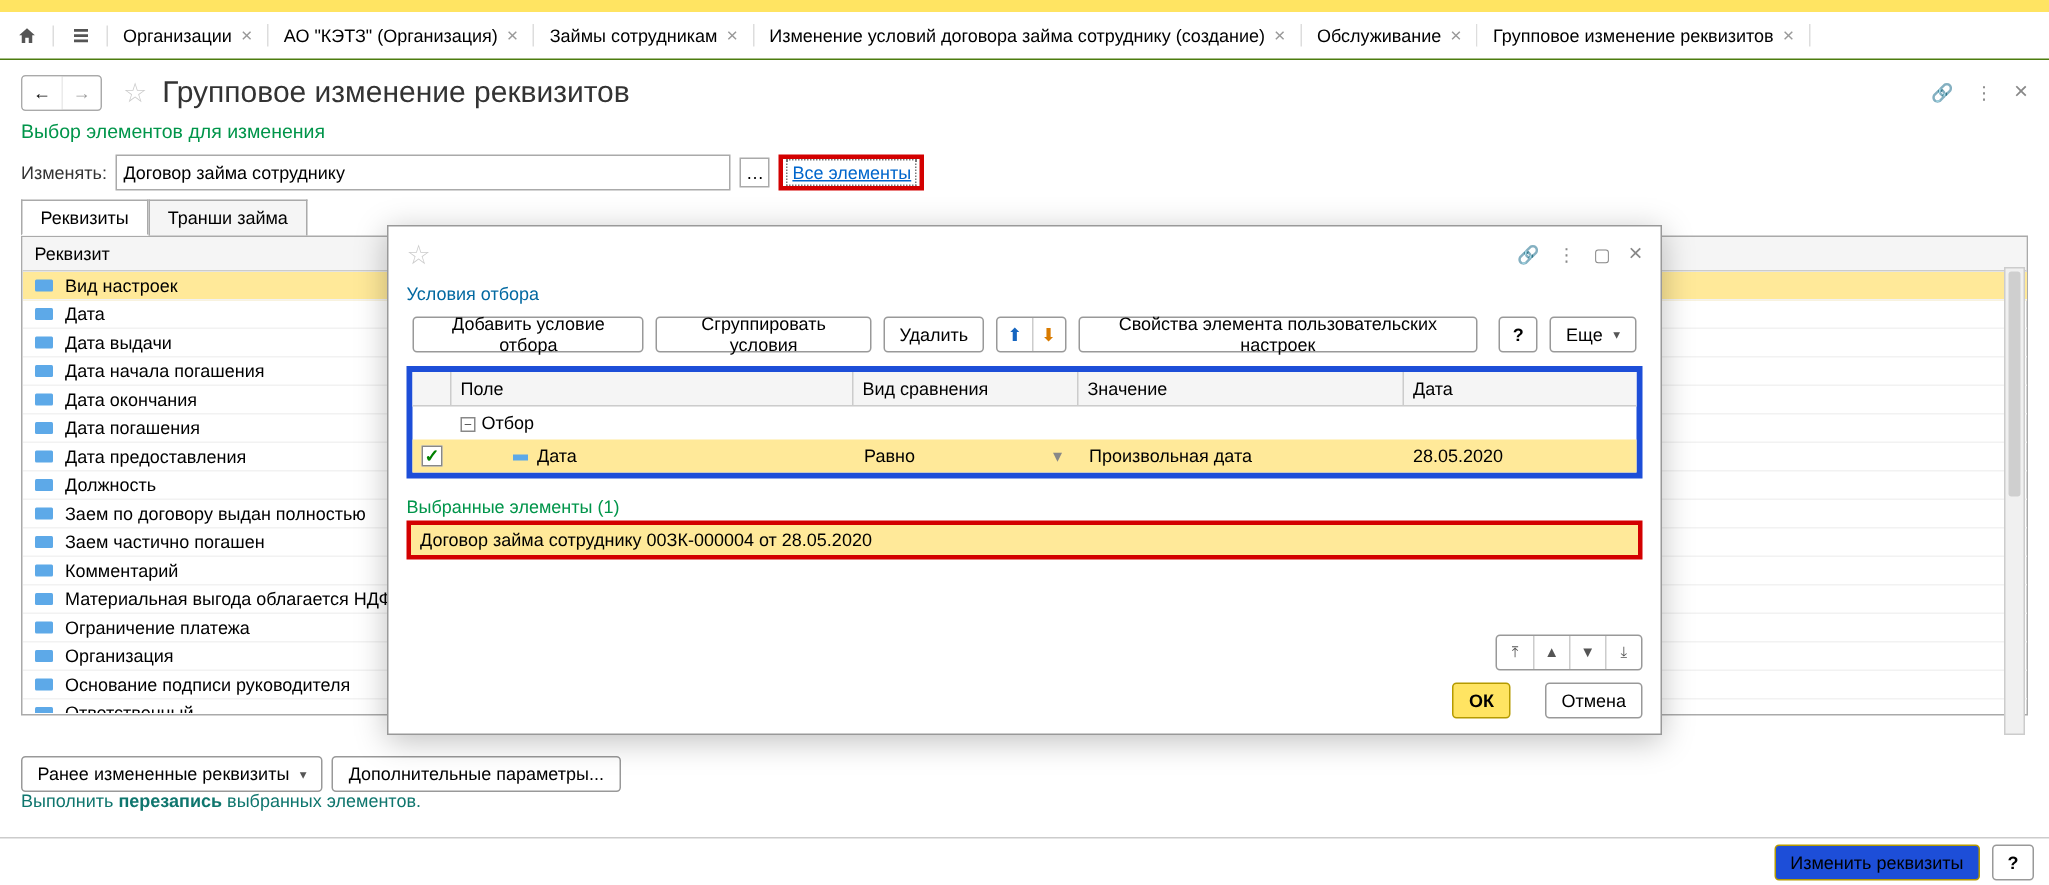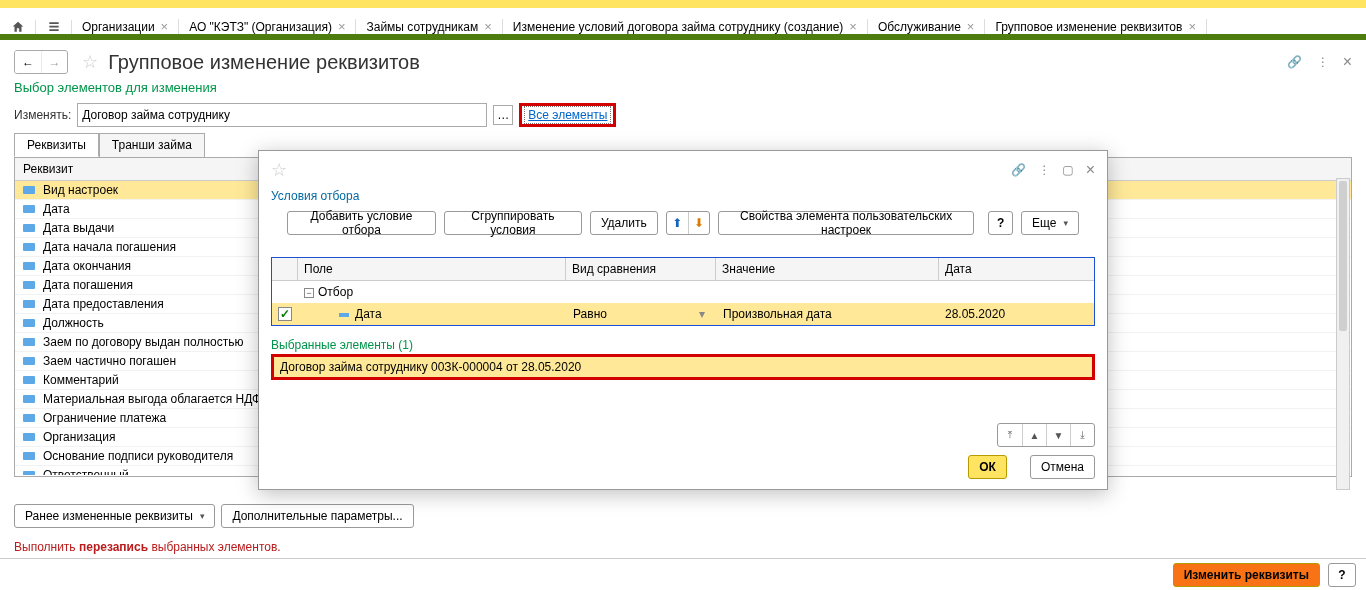--- a/index.html
+++ b/index.html
@@ -1,18 +1,18 @@
 <!DOCTYPE html>
 <html><head>
 <meta charset="utf-8">
 <style>
 *{box-sizing:border-box;margin:0;padding:0;font-family:Arial,sans-serif;font-size:12px}
 body{background:#fff;width:1366px;height:590px;overflow:hidden;position:relative}
 .topbar{height:8px;background:#ffe462}
-.tabrow{height:32px;background:#fff;border-bottom:6px solid #4d7c0f;display:flex;align-items:flex-end}
+.tabrow{height:32px;background:#fff;border-bottom:1px solid #4d7c0f;display:flex;align-items:center}
 .home-btn,.star-btn{width:36px;display:flex;align-items:center;justify-content:center;border-right:1px solid #ddd;cursor:pointer}
 .home-btn svg,.star-btn svg{width:14px;height:14px;fill:#555}
 .tabs{display:flex;flex:1}
 .tab{padding:0 10px;display:flex;align-items:center;border-right:1px solid #ddd;gap:6px;cursor:pointer;white-space:nowrap}
 .tab.active{background:#fff}
 .tab-close{color:#999;font-size:13px;cursor:pointer}
 .page-header{padding:10px 14px 6px;display:flex;align-items:center;gap:6px}
 .nav-btns{display:flex;border:1px solid #aaa;border-radius:3px;overflow:hidden;margin-right:8px}
 .nav-btn{width:26px;height:22px;display:flex;align-items:center;justify-content:center;background:#fff;cursor:pointer}
 .nav-btn+.nav-btn{border-left:1px solid #ccc;opacity:.4}
@@ -32,38 +32,38 @@
 .tabstrip .t.active{background:#fff;border-bottom:1px solid #fff;position:relative;z-index:2}
 .grid-wrap{margin:0 14px;border:1px solid #aaa;height:320px;overflow:hidden;position:relative}
 .grid-head{background:#f5f5f5;border-bottom:1px solid #ccc;padding:4px 8px}
 .grid-body{overflow-y:auto;height:calc(100% - 24px)}
 .row{display:flex;align-items:center;height:19px;padding:0 8px;gap:8px;border-bottom:1px solid #f2f2f2}
 .row.sel{background:#ffe999}
 .row-icon{width:12px;height:8px;background:#5da9e8;border-radius:1px}
 .bottombar{position:absolute;left:0;right:0;bottom:56px;padding:6px 14px;display:flex;gap:6px}
 .btn{height:24px;padding:0 10px;border:1px solid #999;background:#fff;cursor:pointer;border-radius:3px;display:inline-flex;align-items:center;gap:4px}
 .btn.drop::after{content:"▾";font-size:9px;color:#555;margin-left:3px}
-.infotext{position:absolute;left:14px;bottom:36px;color:#b91c1c}
+.infotext{position:absolute;left:14px;bottom:49px;color:#0f766e}
 .infotext b{font-weight:bold}
 .footer{position:absolute;left:0;right:0;bottom:0;height:32px;border-top:1px solid #ccc;display:flex;align-items:center;justify-content:flex-end;padding:0 10px;gap:8px;background:#fff}
-.btn-yellow{background:#f97316;border:1px solid #b59a00;font-weight:bold}
+.btn-yellow{background:#1d4ed8;border:1px solid #b59a00;font-weight:normal}
 .btn-q{width:28px;padding:0;justify-content:center;font-weight:bold}
 
 
 .dialog{position:absolute;left:258px;top:150px;width:850px;height:340px;background:#fff;border:1px solid #999;box-shadow:0 4px 20px rgba(0,0,0,.25);display:flex;flex-direction:column}
 .dlg-head{display:flex;align-items:center;padding:8px 12px;gap:8px}
 .dlg-title{font-size:18px;color:#333}
 .dlg-actions{margin-left:auto;display:flex;gap:12px;color:#888;align-items:center}
 .dlg-actions span{cursor:pointer}
 .dlg-sub{color:#0369a1;padding:0 12px 4px}
-.dlg-toolbar{display:flex;padding:4px 28px;gap:8px;flex-wrap:nowrap}
+.dlg-toolbar{display:flex;padding:4px 16px;gap:8px;flex-wrap:nowrap}
 .icon-group{display:flex;border:1px solid #999;border-radius:3px;overflow:hidden}
 .icon-group .half{width:24px;height:22px;display:flex;align-items:center;justify-content:center;cursor:pointer}
 .icon-group .half+.half{border-left:1px solid #ccc}
-.dlg-table{margin:18px 12px 0;border:1px solid #1d4ed8}
+.dlg-table{margin:5px 12px 0;border:4px solid #1d4ed8}
 .dlg-th{display:flex;background:#f5f5f5;border-bottom:1px solid #ccc}
 .dlg-th>div{padding:4px 6px;border-right:1px solid #ccc}
 .c-chk{flex:0 0 26px}
 .c-field{flex:0 0 268px}
 .c-cmp{flex:0 0 150px}
 .c-val{flex:1}
 .c-date{flex:0 0 155px;border-right:none!important}
 .dlg-tr{display:flex;align-items:center;height:22px}
 .dlg-tr>div{padding:2px 6px;border-right:1px solid transparent}
 .dlg-tr.highlight{background:#ffe999}

